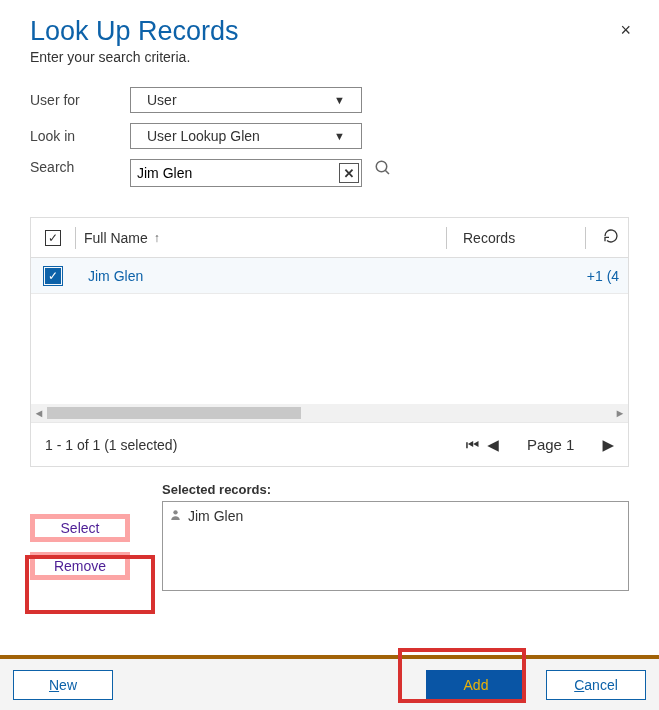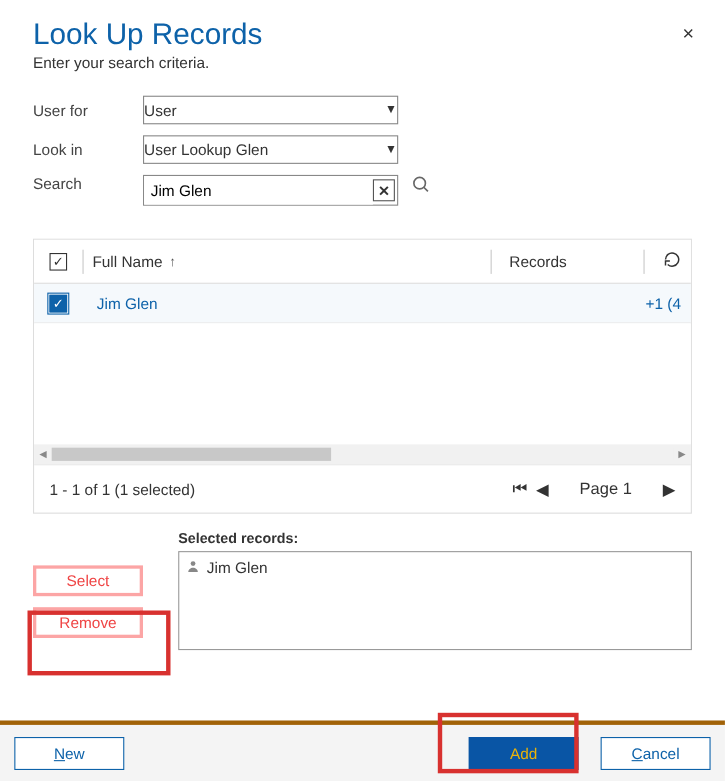--- a/index.html
+++ b/index.html
@@ -50,21 +50,21 @@
     color: #444;
   }
   .select-wrap {
     position: relative;
     width: 232px;
     height: 26px;
     border: 1px solid #888;
     background: #fff;
     display: flex;
     align-items: center;
-    padding: 0 0;
+    padding: 0 16px;
     cursor: pointer;
     gap: 24px;
   }
   .select-wrap .sel-val {
     flex: 1;
   }
   .select-wrap .caret {
     font-size: 11px;
     color: #333;
   }
@@ -277,23 +277,23 @@
     display: flex;
     align-items: center;
     gap: 6px;
   }
   .person-icon {
     color: #888;
   }
   .btn-outline {
     width: 100px;
     height: 28px;
-    border: 3px solid #fca5a5;
-    background: #fff;
-    color: #ef4444;
+    border: 5px solid #fca5a5;
+    background: #fff;
+    color: #4c1d95;
     cursor: pointer;
     font-size: 14px;
     margin-bottom: 10px;
     display: block;
   }
 
   .highlight-red {
     border: 4px solid #d8312f;
     position: absolute;
     pointer-events: none;

